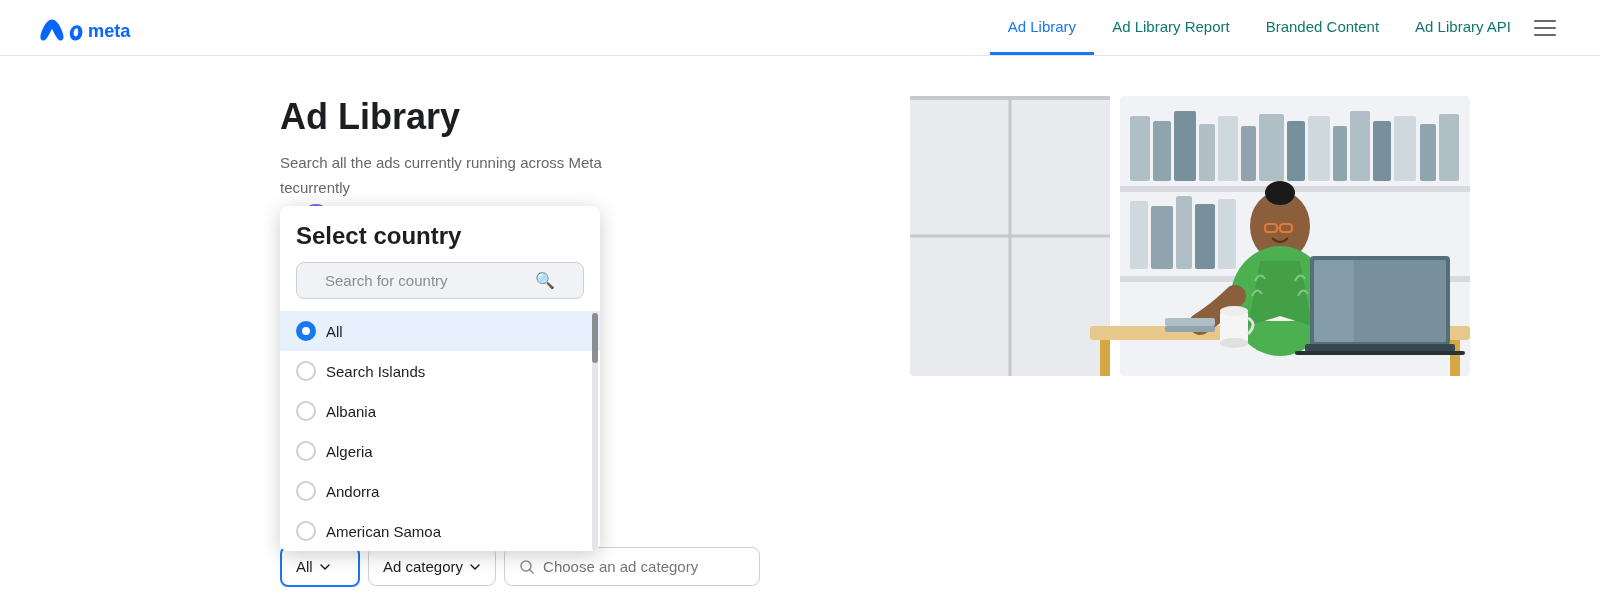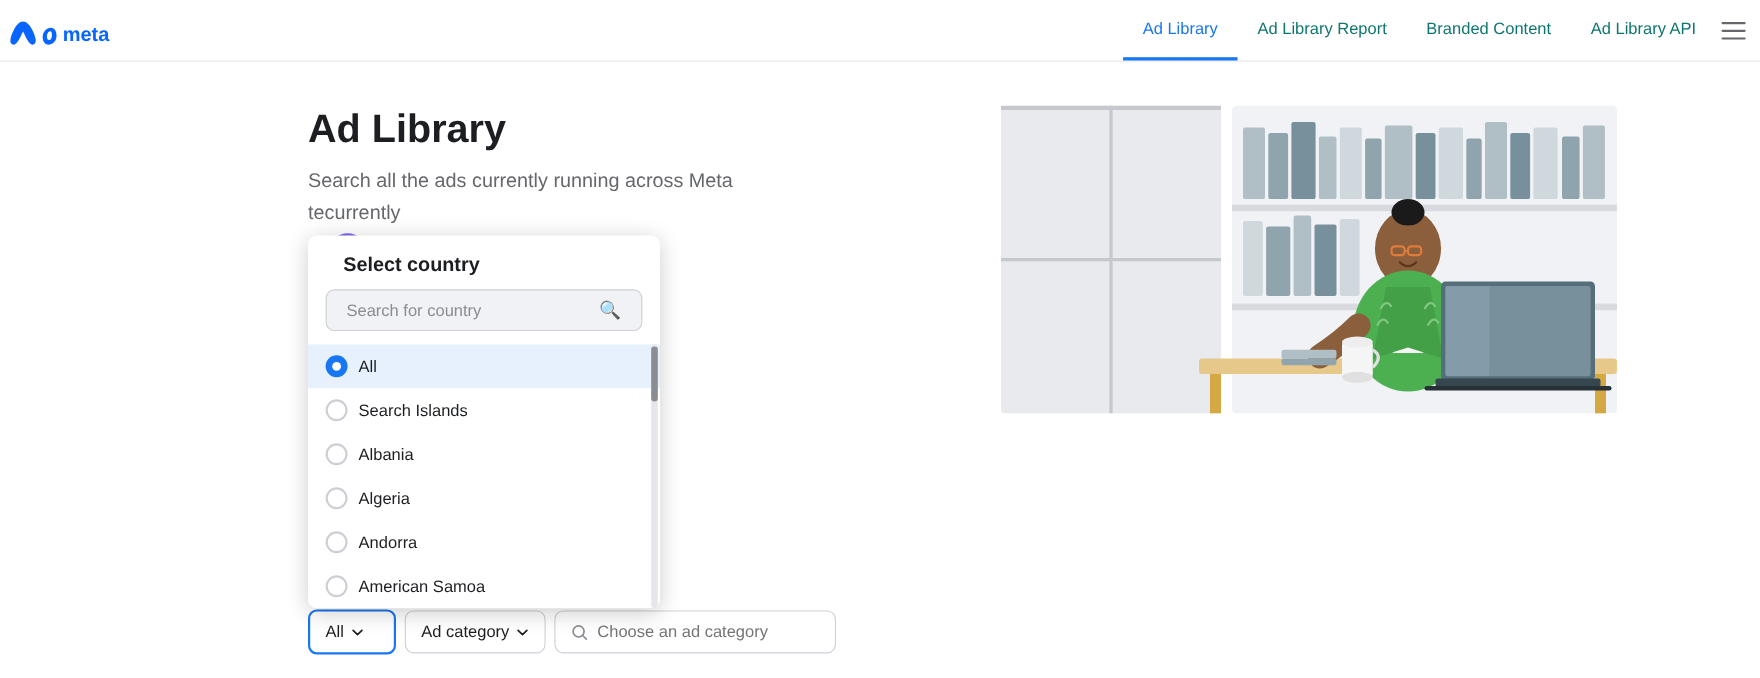--- a/index.html
+++ b/index.html
@@ -4,21 +4,21 @@
   <style>
     * { box-sizing: border-box; margin: 0; padding: 0; }
     body { font-family: -apple-system, BlinkMacSystemFont, 'Segoe UI', Helvetica, Arial, sans-serif; background: #fff; color: #1c1e21; }
 
     
     nav {
       display: flex;
       align-items: center;
       justify-content: space-between;
       height: 56px;
-      padding: 0 8px;
+      padding: 0 39px;
       border-bottom: 1px solid #e4e6eb;
       position: relative;
       z-index: 10;
     }
     .nav-logo { display: flex; align-items: center; }
     .nav-links { display: flex; align-items: center; gap: 0; height: 100%; }
     .nav-link {
       display: flex;
       align-items: center;
       height: 100%;
@@ -58,21 +58,21 @@
     }
 
     .page-title {
       font-size: 36px;
       font-weight: 700;
       color: #1c1e21;
       margin-bottom: 16px;
     }
 
     .description {
-      font-size: 18px;
+      font-size: 15px;
       color: #65676b;
       margin-bottom: 8px;
     }
 
     .bullet-list {
       list-style: disc;
       padding-left: 20px;
       margin-bottom: 12px;
     }
     .bullet-list li {
@@ -125,33 +125,32 @@
       background: #fff;
       border-radius: 8px;
       box-shadow: 0 4px 20px rgba(0,0,0,0.2);
       z-index: 100;
       overflow: hidden;
       transform: translateY(-340px);
     }
 
     .dropdown-header {
       padding: 16px 24px 12px 16px;
-      font-size: 18px;
+      font-size: 24px;
       font-weight: 700;
       color: #1c1e21;
-      margin-left: 16px;
     }
 
     .dropdown-search {
       display: flex;
       align-items: center;
       margin: 0 16px 12px 16px;
       border: 1px solid #ccd0d5;
       border-radius: 8px;
-      padding: 8px 18px;
+      padding: 8px 28px;
       background: #f0f2f5;
     }
     .dropdown-search input {
       border: none;
       background: transparent;
       font-size: 15px;
       color: #1c1e21;
       outline: none;
       flex: 1;
     }

